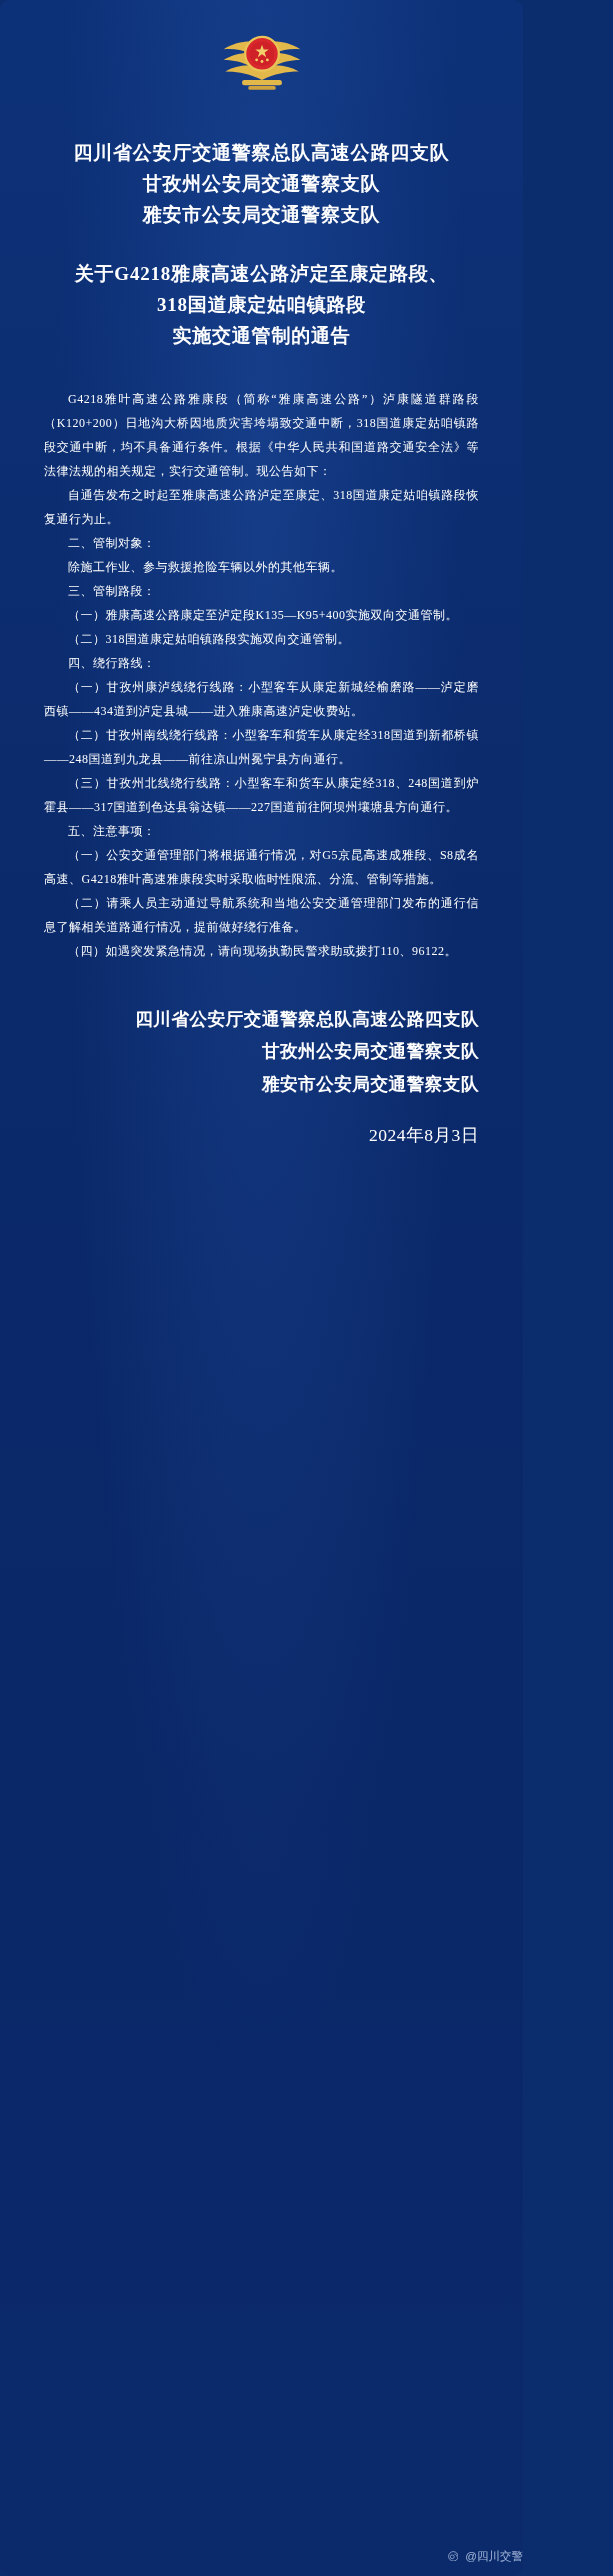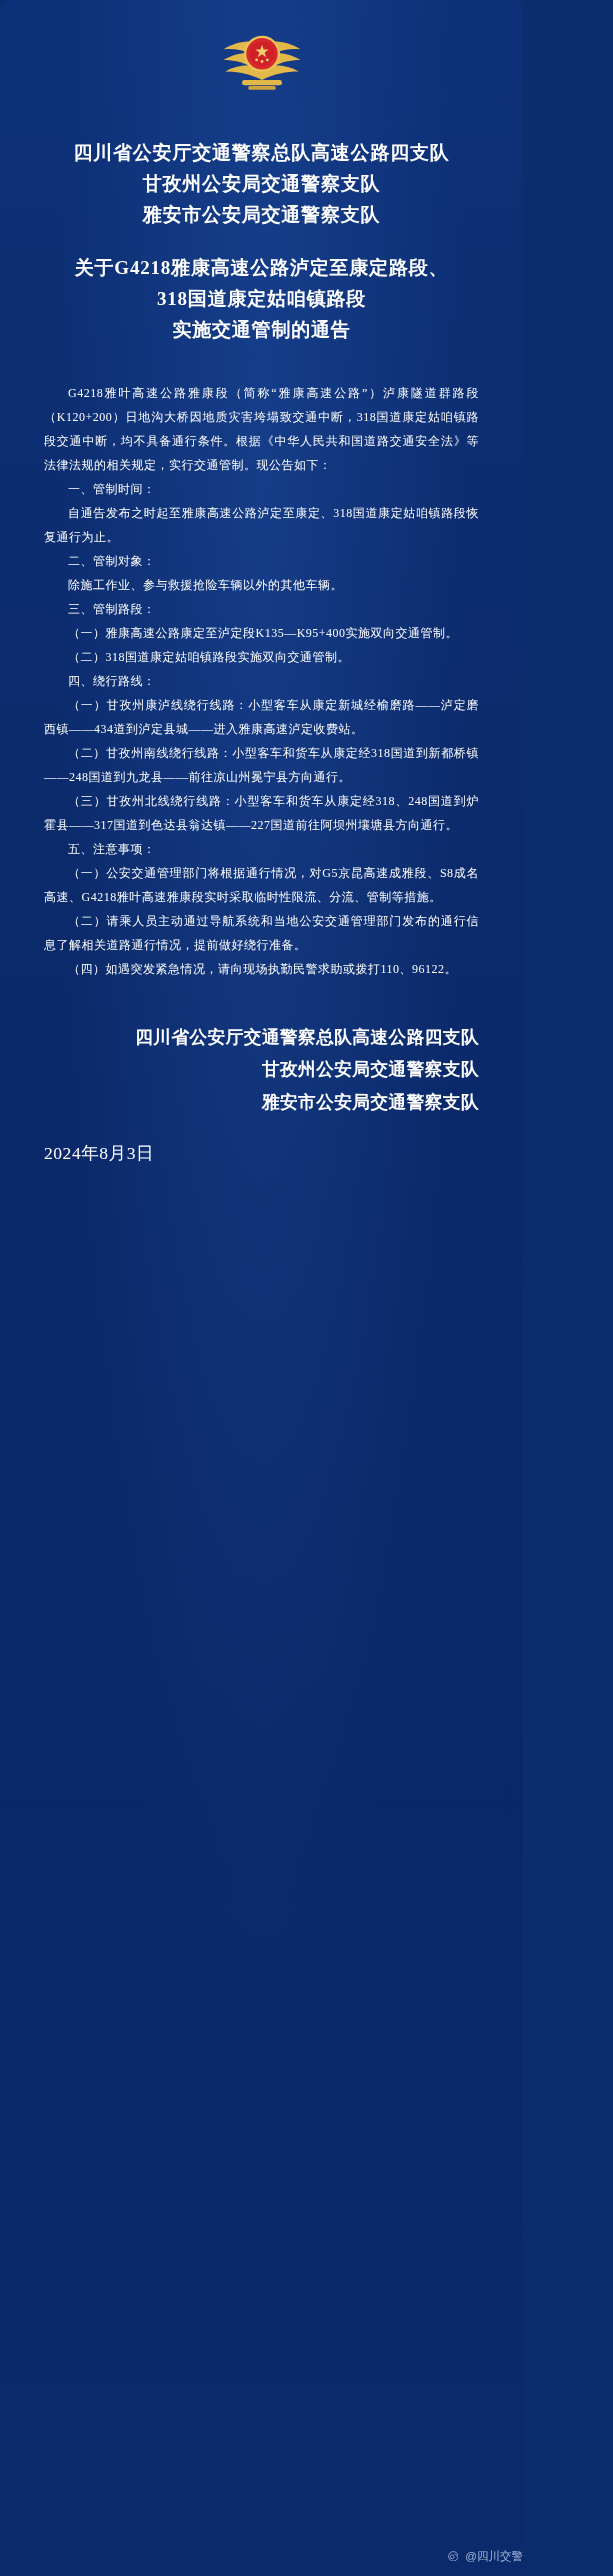--- a/index.html
+++ b/index.html
@@ -53,21 +53,21 @@
   }
   .org-line {
     font-size: 19px;
     font-weight: bold;
     letter-spacing: 0.8px;
     line-height: 1.62;
     color: #ffffff;
     white-space: nowrap;
   }
   .doc-title {
-    margin-top: 23px;
+    margin-top: 29px;
     font-size: 19px;
     font-weight: bold;
     line-height: 1.62;
     letter-spacing: 0.8px;
   }
   .doc-title div { white-space: nowrap; }
 
   .body-text {
     position: relative;
     margin: 35px 44px 0 44px;
@@ -88,21 +88,21 @@
     text-align: right;
     font-size: 17.6px;
     font-weight: bold;
     line-height: 1.85;
     letter-spacing: 0.5px;
   }
   .signature div { white-space: nowrap; }
   .date {
     position: relative;
     margin: 23px 44px 0 44px;
-    text-align: left;
+    text-align: right;
     font-size: 17.6px;
     letter-spacing: 0.5px;
   }
 
   .watermark {
     position: absolute;
     left: 0;
     right: 0;
     bottom: 12.3px;
     text-align: right;
@@ -152,21 +152,20 @@
 
     <div class="doc-title">
       <div>关于G4218雅康高速公路泸定至康定路段、</div>
       <div>318国道康定姑咱镇路段</div>
       <div>实施交通管制的通告</div>
     </div>
   </div>
 
   <div class="body-text">
     <p>G4218雅叶高速公路雅康段（简称“雅康高速公路”）泸康隧道群路段（K120+200）日地沟大桥因地质灾害垮塌致交通中断，318国道康定姑咱镇路段交通中断，均不具备通行条件。根据《中华人民共和国道路交通安全法》等法律法规的相关规定，实行交通管制。现公告如下：</p>
-    <p>一、管制时间：</p>
     <p>自通告发布之时起至雅康高速公路泸定至康定、318国道康定姑咱镇路段恢复通行为止。</p>
     <p>二、管制对象：</p>
     <p>除施工作业、参与救援抢险车辆以外的其他车辆。</p>
     <p>三、管制路段：</p>
     <p>（一）雅康高速公路康定至泸定段K135—K95+400实施双向交通管制。</p>
     <p>（二）318国道康定姑咱镇路段实施双向交通管制。</p>
     <p>四、绕行路线：</p>
     <p>（一）甘孜州康泸线绕行线路：小型客车从康定新城经榆磨路——泸定磨西镇——434道到泸定县城——进入雅康高速泸定收费站。</p>
     <p>（二）甘孜州南线绕行线路：小型客车和货车从康定经318国道到新都桥镇——248国道到九龙县——前往凉山州冕宁县方向通行。</p>
     <p>（三）甘孜州北线绕行线路：小型客车和货车从康定经318、248国道到炉霍县——317国道到色达县翁达镇——227国道前往阿坝州壤塘县方向通行。</p>

